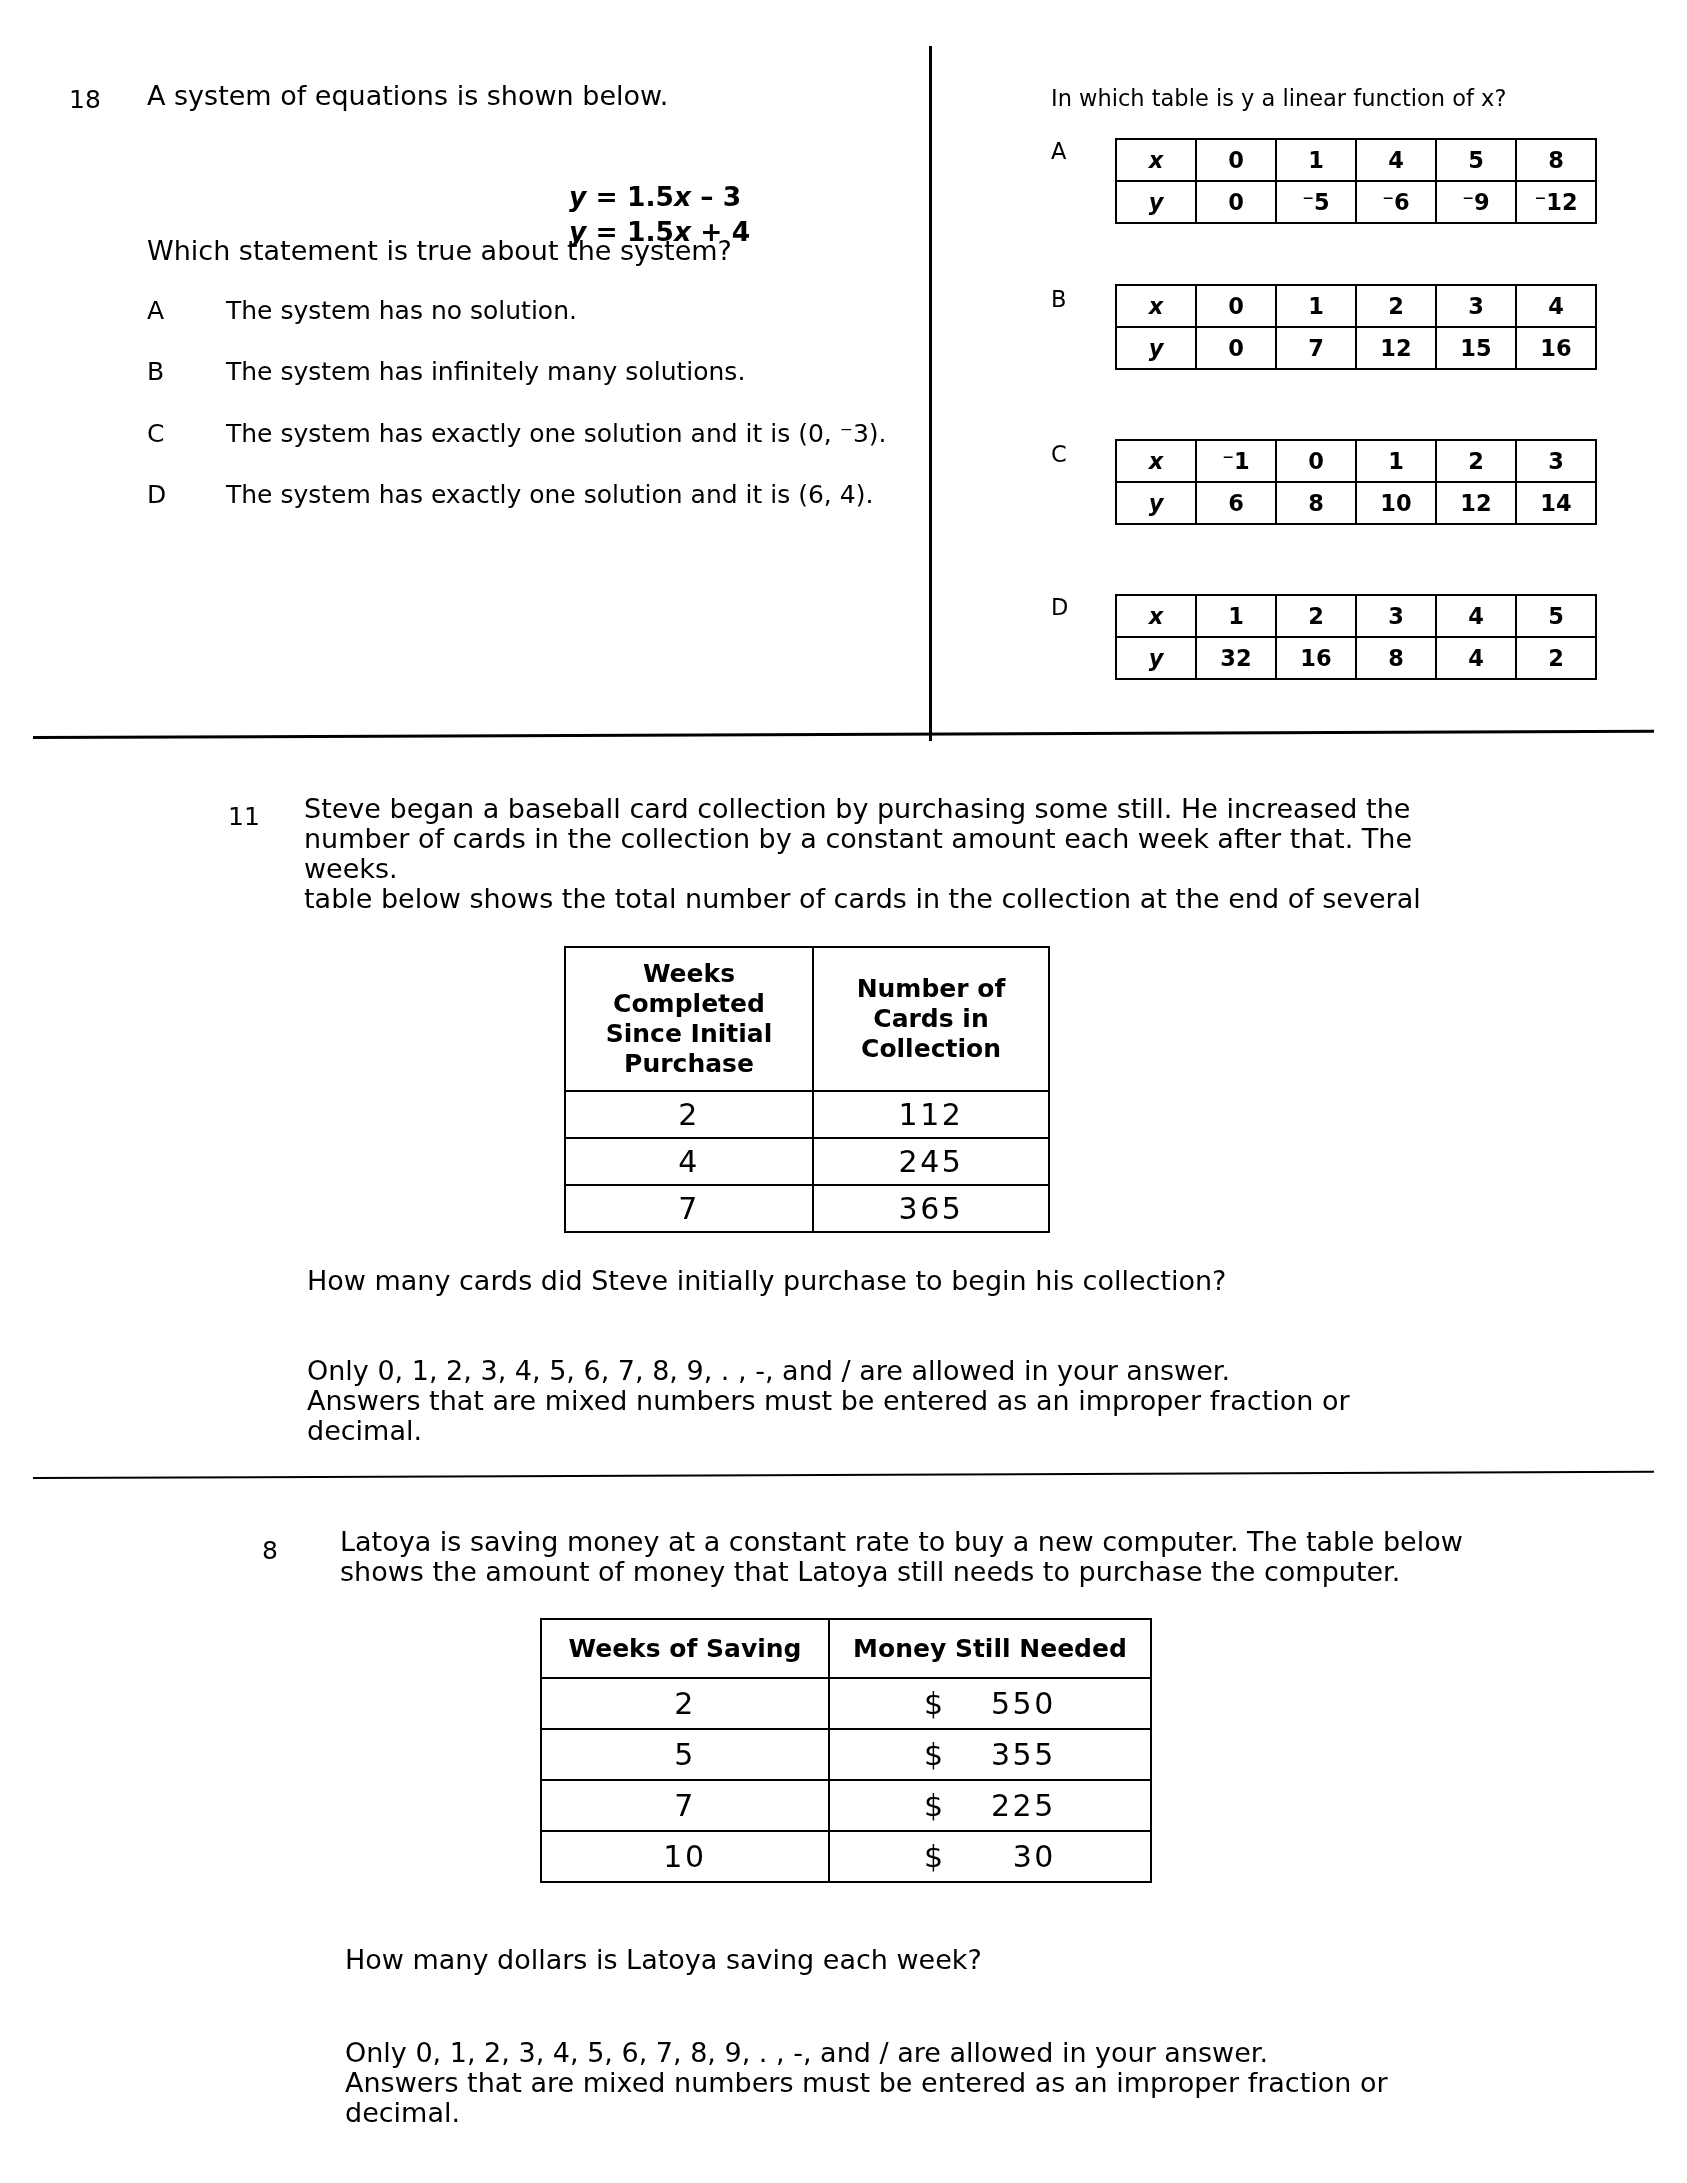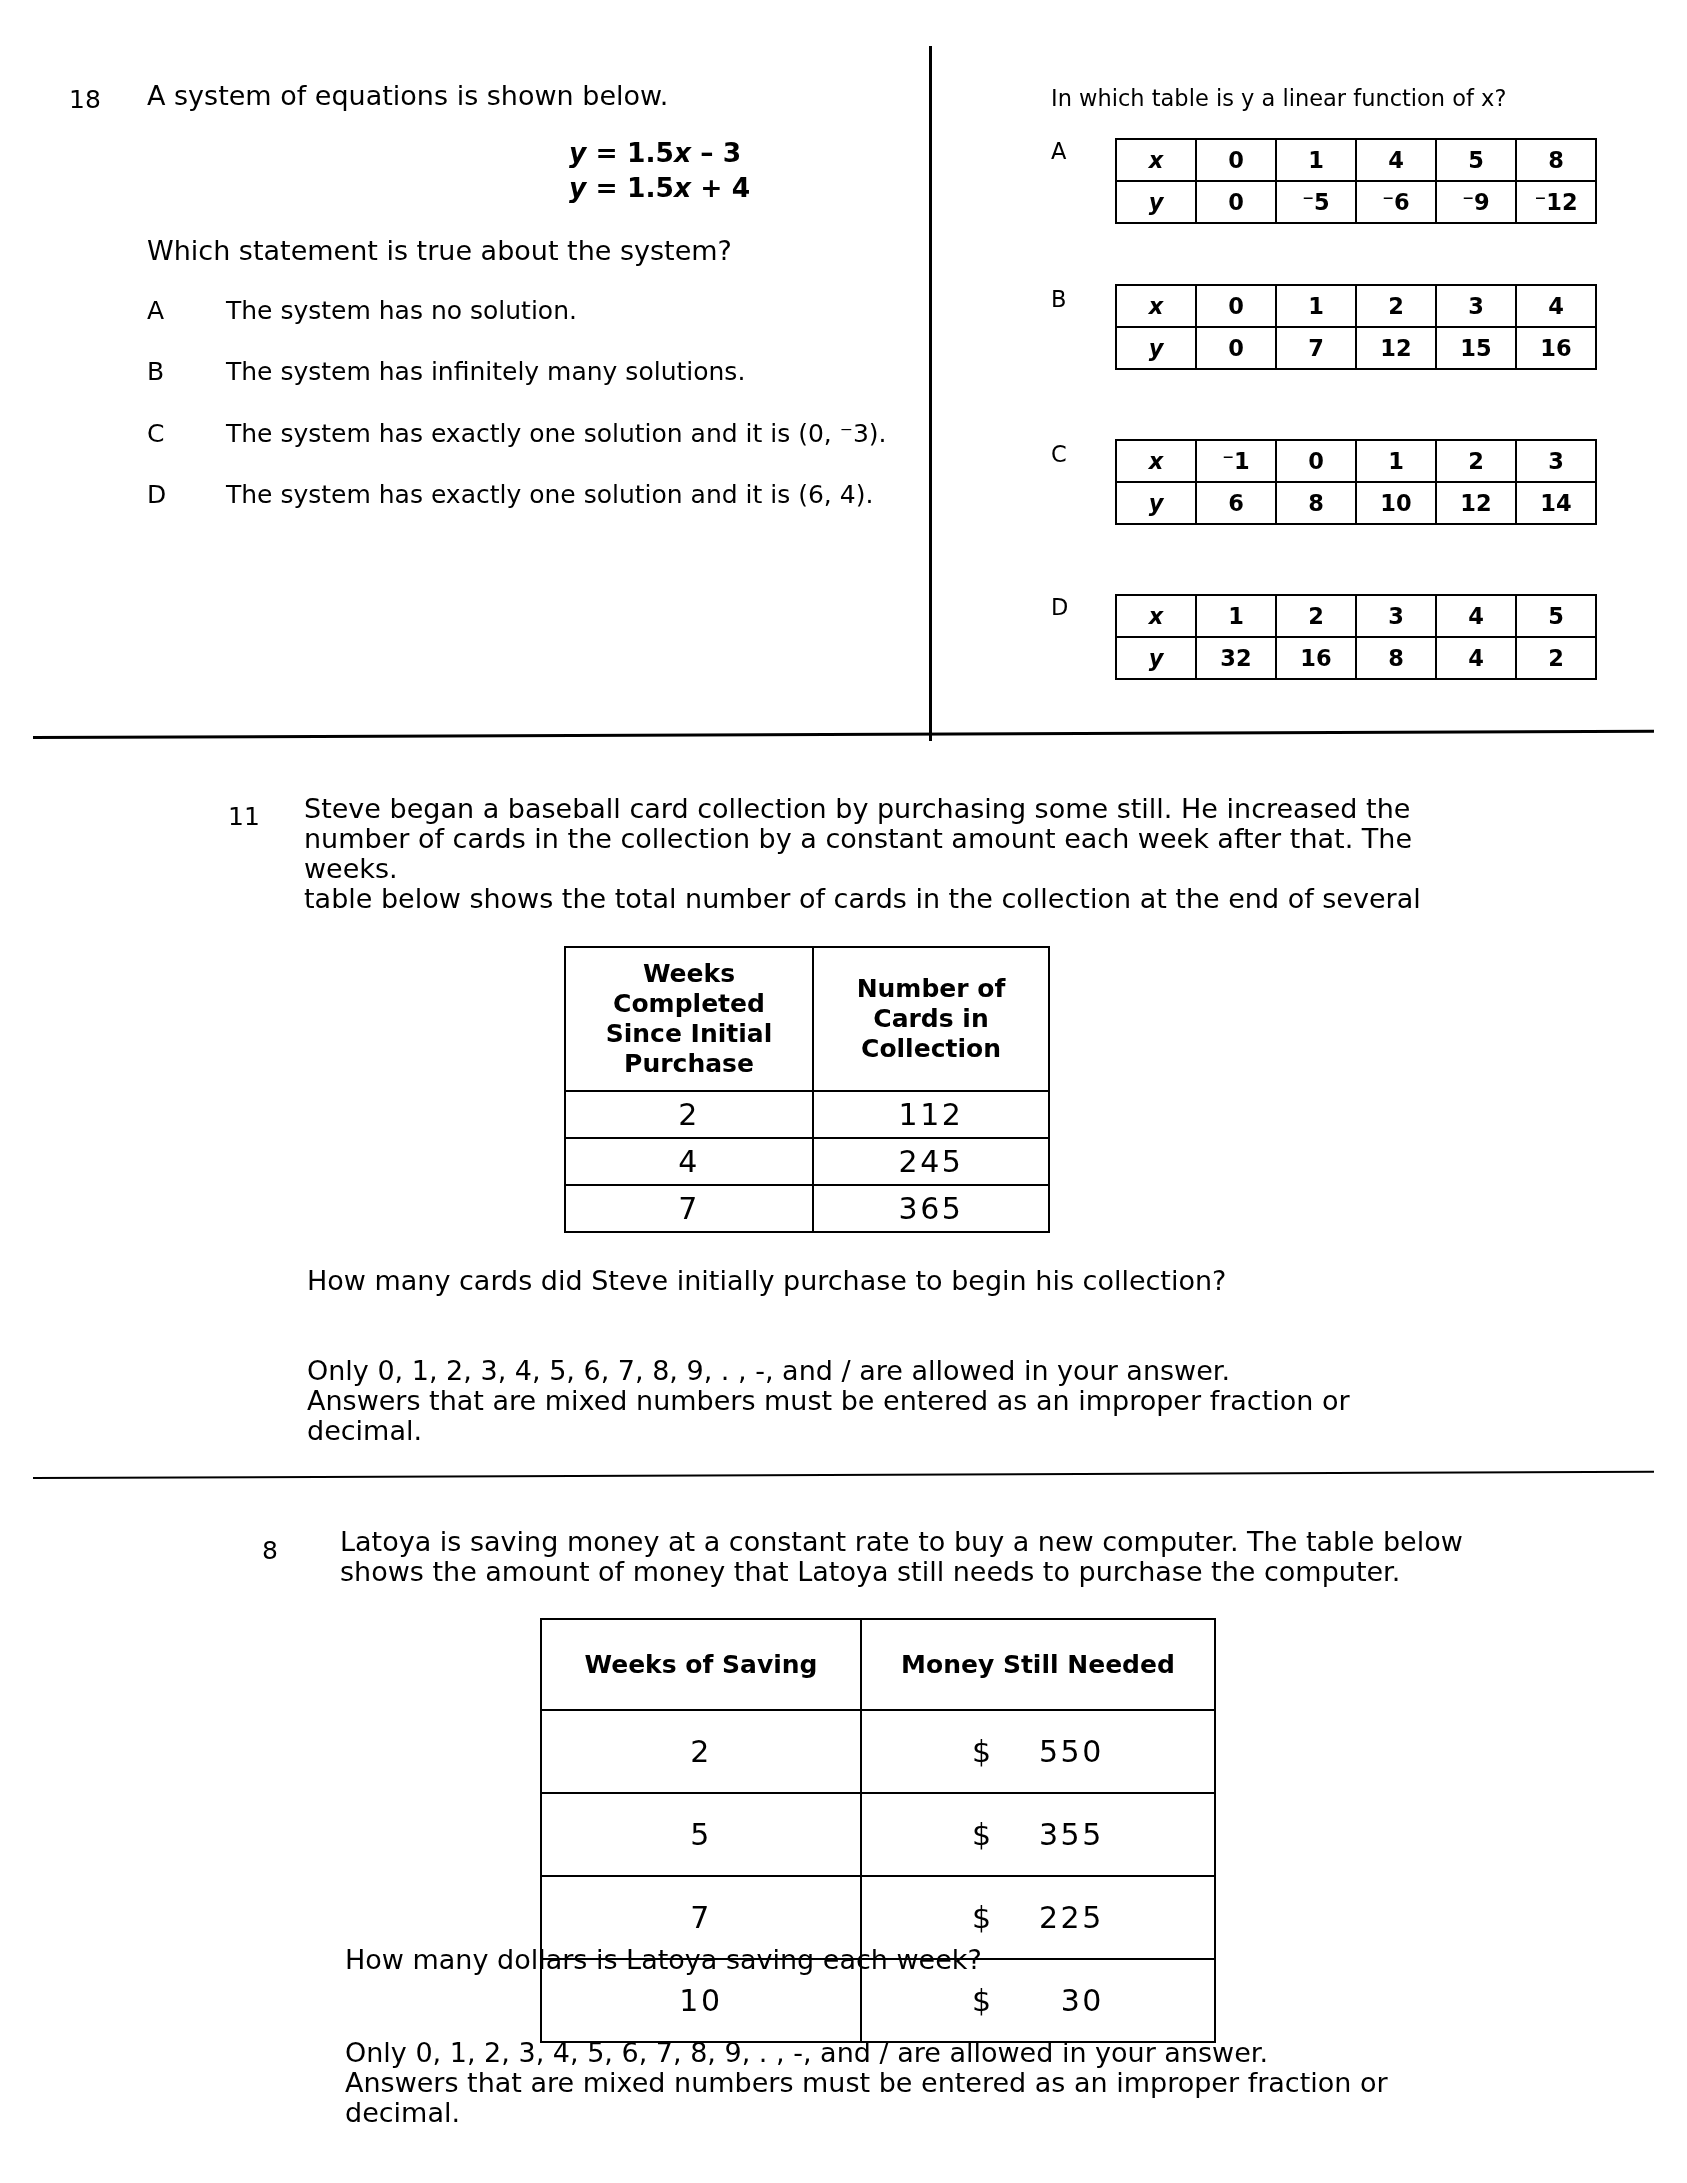--- a/index.html
+++ b/index.html
@@ -4,21 +4,21 @@
 <style>
   html, body { margin: 0; padding: 0; background: #ffffff; }
   body {
     width: 1687px; height: 2183px; position: relative; overflow: hidden;
     font-family: "DejaVu Sans", "Liberation Sans", sans-serif;
     color: #000000;
   }
   .abs { position: absolute; }
   .qnum { font-size: 25px; }
   .txt { font-size: 27px; line-height: 30px; }
-  .eq { font-size: 26.5px; line-height: 34px; font-weight: bold; font-family: "DejaVu Sans", sans-serif; }
+  .eq { font-size: 26.5px; line-height: 34px; font-weight: bold; font-family: "DejaVu Sans", sans-serif; margin-top: 44px; }
   .eq i { font-style: italic; }
   .choice-letter { font-size: 25px; }
   .choice-text { font-size: 25px; }
 
   
   .vdiv { position: absolute; left: 929px; top: 46px; width: 2.6px; height: 695px; background: #000; }
   .hdiv1 { position: absolute; left: 33px; top: 736px; width: 1621px; height: 2.6px; background: #000; transform: rotate(-0.22deg); transform-origin: left center; }
   .hdiv2 { position: absolute; left: 33px; top: 1477px; width: 1621px; height: 2px; background: #000; transform: rotate(-0.22deg); transform-origin: left center; }
 
   
@@ -34,21 +34,21 @@
   
   .cards td, .cards th {
     border: 2px solid #000; text-align: center; padding: 0;
   }
   .cards th { font-size: 25px; font-weight: bold; line-height: 30px; height: 142px; }
   .cards td { font-size: 30px; height: 45px; font-family: "DejaVu Sans", sans-serif; font-weight: normal; }
   .cards .c1 { width: 246px; }
   .cards .c2 { width: 234px; }
 
   
-  .money td, .money th { border: 2.6px solid #000; text-align: center; padding: 16px; }
+  .money td, .money th { border: 2.6px solid #000; text-align: center; padding: 0; }
   .money th { font-size: 25px; font-weight: bold; height: 57px; }
   .money td { font-size: 30px; height: 49px; }
   .money .c1 { width: 286px; }
   .money .c2 { width: 320px; }
   .money .dollar { display: inline-block; width: 46px; text-align: left; }
   .money .amt { display: inline-block; width: 86px; text-align: right; }
 
   .hand { font-family: "DejaVu Sans", sans-serif; font-weight: normal; letter-spacing: 2.6px; }
 </style>
 </head>

